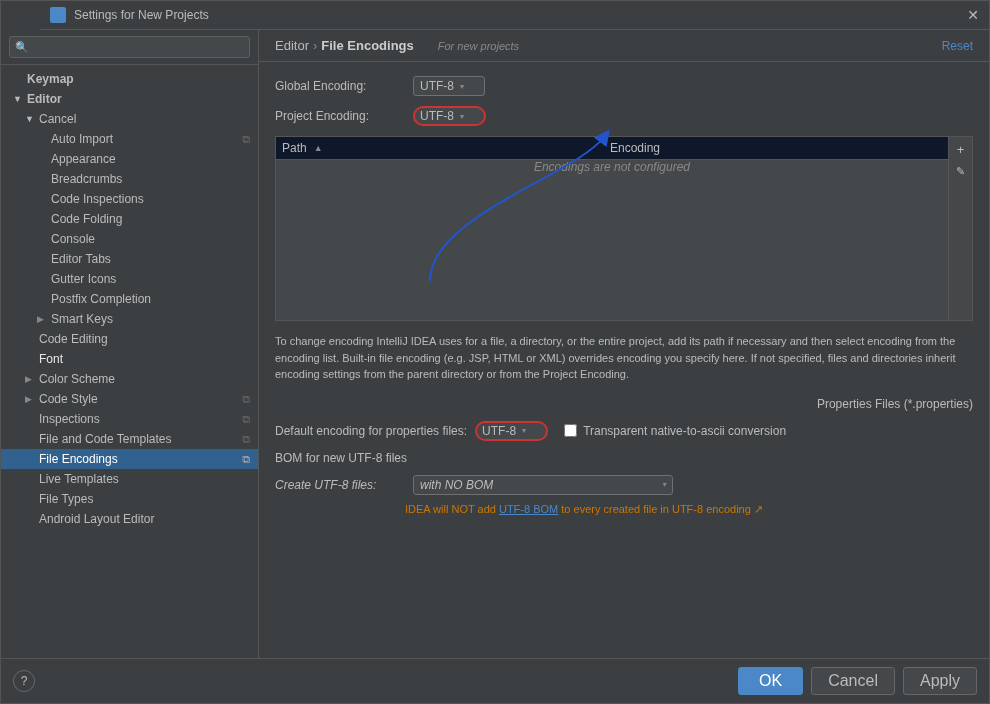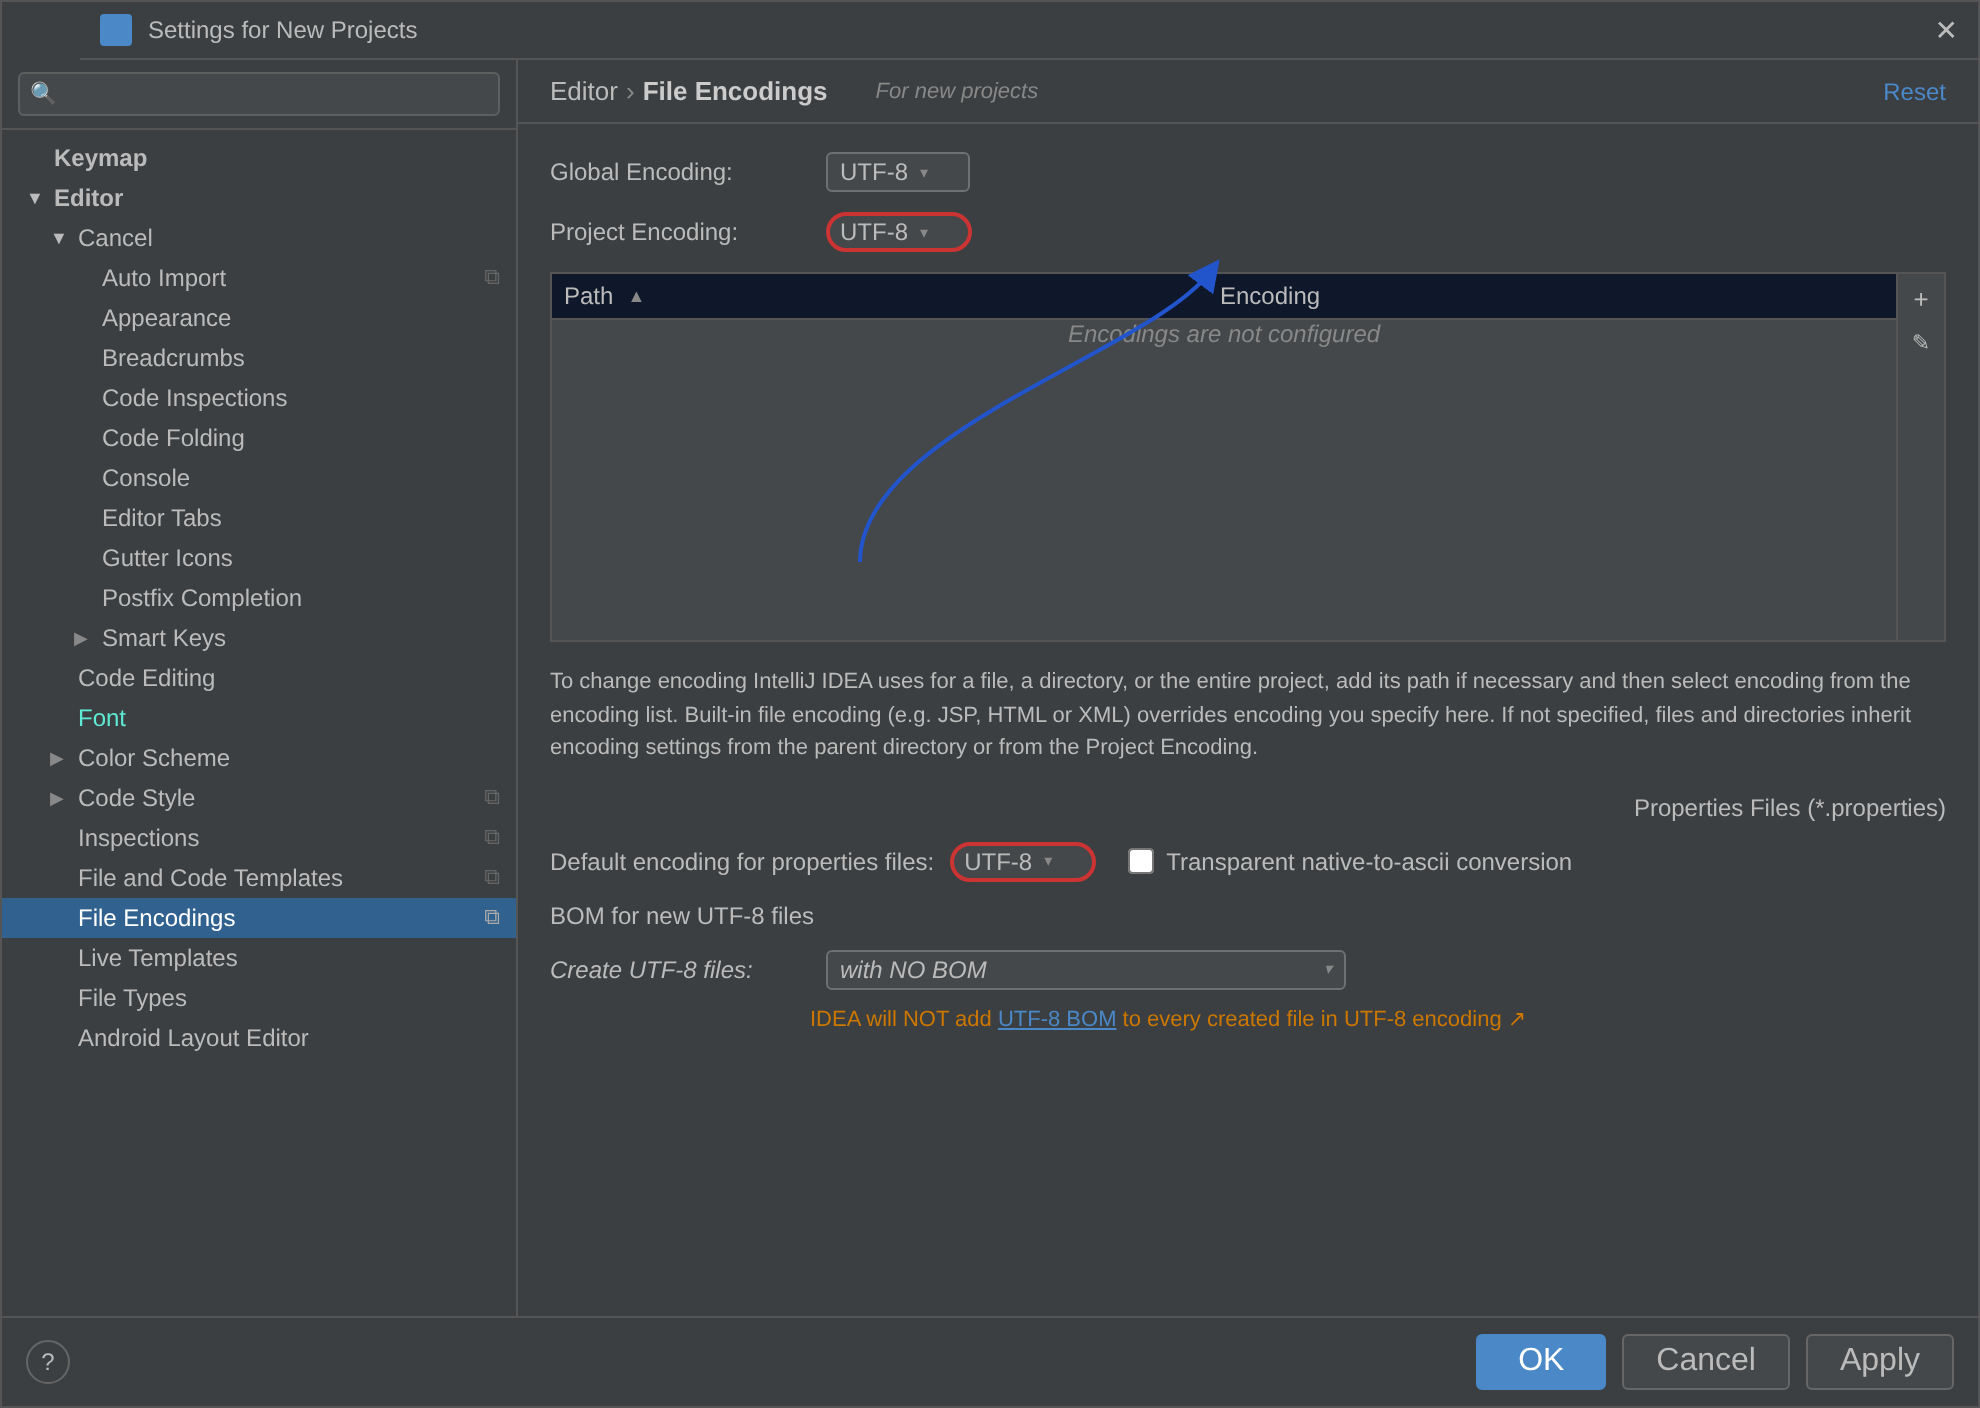--- a/index.html
+++ b/index.html
@@ -424,21 +424,21 @@
           <span class="tree-item-label">Postfix Completion</span>
         </div>
         <div class="tree-item level3">
           <span class="tree-arrow">▶</span>
           <span class="tree-item-label">Smart Keys</span>
         </div>
         <div class="tree-item level2">
           <span class="tree-arrow"></span>
           <span class="tree-item-label">Code Editing</span>
         </div>
-        <div class="tree-item level2" style="color:#5eead4;">
+        <div class="tree-item level2" style="color:#e5e5e5;">
           <span class="tree-arrow"></span>
           <span class="tree-item-label">Font</span>
         </div>
         <div class="tree-item level2">
           <span class="tree-arrow">▶</span>
           <span class="tree-item-label">Color Scheme</span>
         </div>
         <div class="tree-item level2">
           <span class="tree-arrow">▶</span>
           <span class="tree-item-label">Code Style</span>

